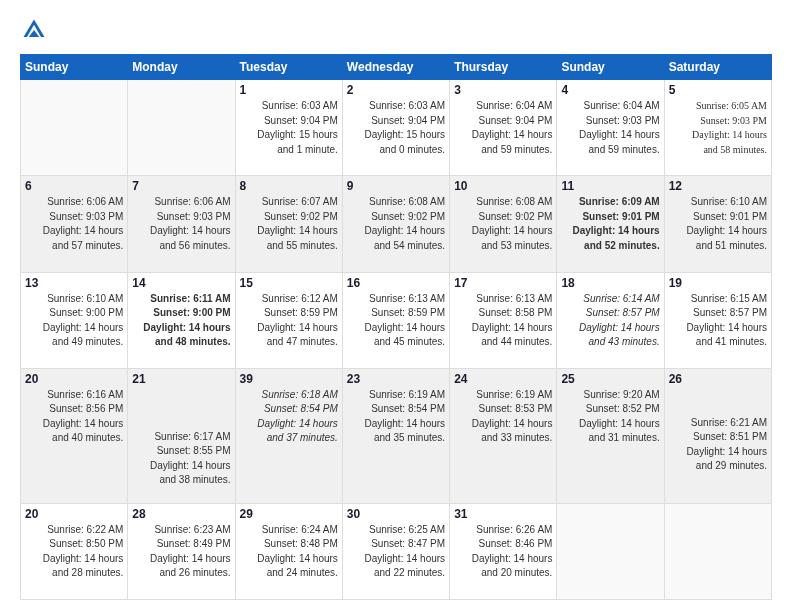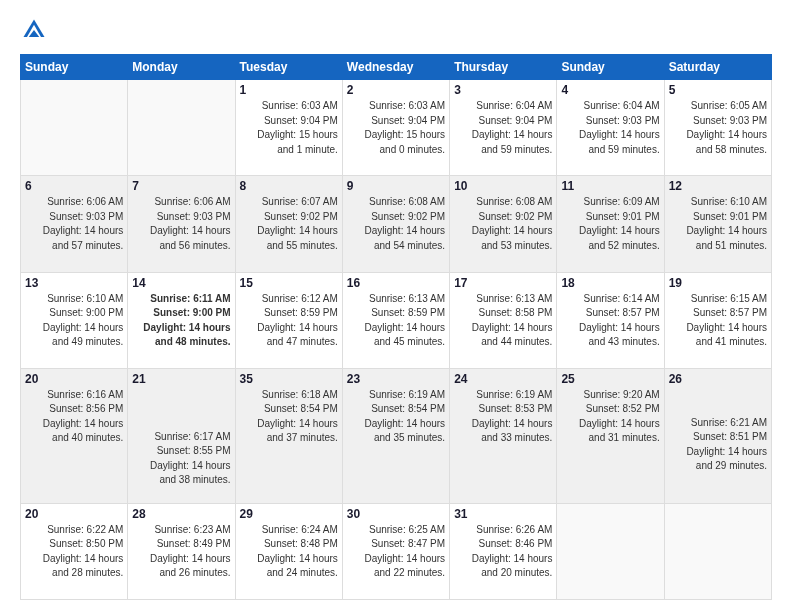--- a/index.html
+++ b/index.html
@@ -167,21 +167,21 @@
           </td>
           <td>
             <span class="day-number">4</span>
             <div class="day-info" style="white-space: pre-line;">Sunrise: 6:04 AM
 Sunset: 9:03 PM
 Daylight: 14 hours
 and 59 minutes.</div>
           </td>
           <td>
             <span class="day-number">5</span>
-            <div class="day-info" style="white-space: pre-line;">Sunrise: 6:05 AM
+            <div class="day-info" style="white-space: pre-line; font-family: Liberation Serif, serif;">Sunrise: 6:05 AM
 Sunset: 9:03 PM
 Daylight: 14 hours
 and 58 minutes.</div>
           </td>
         </tr>
         <tr class="row-shaded">
           <td>
             <span class="day-number">6</span>
             <div class="day-info" style="white-space: pre-line;">Sunrise: 6:06 AM
 Sunset: 9:03 PM
@@ -211,21 +211,21 @@
           </td>
           <td>
             <span class="day-number">10</span>
             <div class="day-info" style="white-space: pre-line;">Sunrise: 6:08 AM
 Sunset: 9:02 PM
 Daylight: 14 hours
 and 53 minutes.</div>
           </td>
           <td>
             <span class="day-number">11</span>
-            <div class="day-info" style="white-space: pre-line;">Sunrise: 6:09 AM
+            <div class="day-info" style="white-space: pre-line; font-weight: bold;">Sunrise: 6:09 AM
 Sunset: 9:01 PM
 Daylight: 14 hours
 and 52 minutes.</div>
           </td>
           <td>
             <span class="day-number">12</span>
             <div class="day-info" style="white-space: pre-line;">Sunrise: 6:10 AM
 Sunset: 9:01 PM
 Daylight: 14 hours
 and 51 minutes.</div>
@@ -262,21 +262,21 @@
           </td>
           <td>
             <span class="day-number">17</span>
             <div class="day-info" style="white-space: pre-line;">Sunrise: 6:13 AM
 Sunset: 8:58 PM
 Daylight: 14 hours
 and 44 minutes.</div>
           </td>
           <td>
             <span class="day-number">18</span>
-            <div class="day-info" style="white-space: pre-line;">Sunrise: 6:14 AM
+            <div class="day-info" style="white-space: pre-line; font-style: italic;">Sunrise: 6:14 AM
 Sunset: 8:57 PM
 Daylight: 14 hours
 and 43 minutes.</div>
           </td>
           <td>
             <span class="day-number">19</span>
             <div class="day-info" style="white-space: pre-line;">Sunrise: 6:15 AM
 Sunset: 8:57 PM
 Daylight: 14 hours
 and 41 minutes.</div>
@@ -291,22 +291,22 @@
 and 40 minutes.</div>
           </td>
           <td>
             <span class="day-number">21</span>
             <div class="day-info" style="white-space: pre-line; margin-top: 44px;">Sunrise: 6:17 AM
 Sunset: 8:55 PM
 Daylight: 14 hours
 and 38 minutes.</div>
           </td>
           <td>
-            <span class="day-number">35</span>
-            <div class="day-info" style="white-space: pre-line;">Sunrise: 6:18 AM
+            <span class="day-number">39</span>
+            <div class="day-info" style="white-space: pre-line; font-style: italic;">Sunrise: 6:18 AM
 Sunset: 8:54 PM
 Daylight: 14 hours
 and 37 minutes.</div>
           </td>
           <td>
             <span class="day-number">23</span>
             <div class="day-info" style="white-space: pre-line;">Sunrise: 6:19 AM
 Sunset: 8:54 PM
 Daylight: 14 hours
 and 35 minutes.</div>

